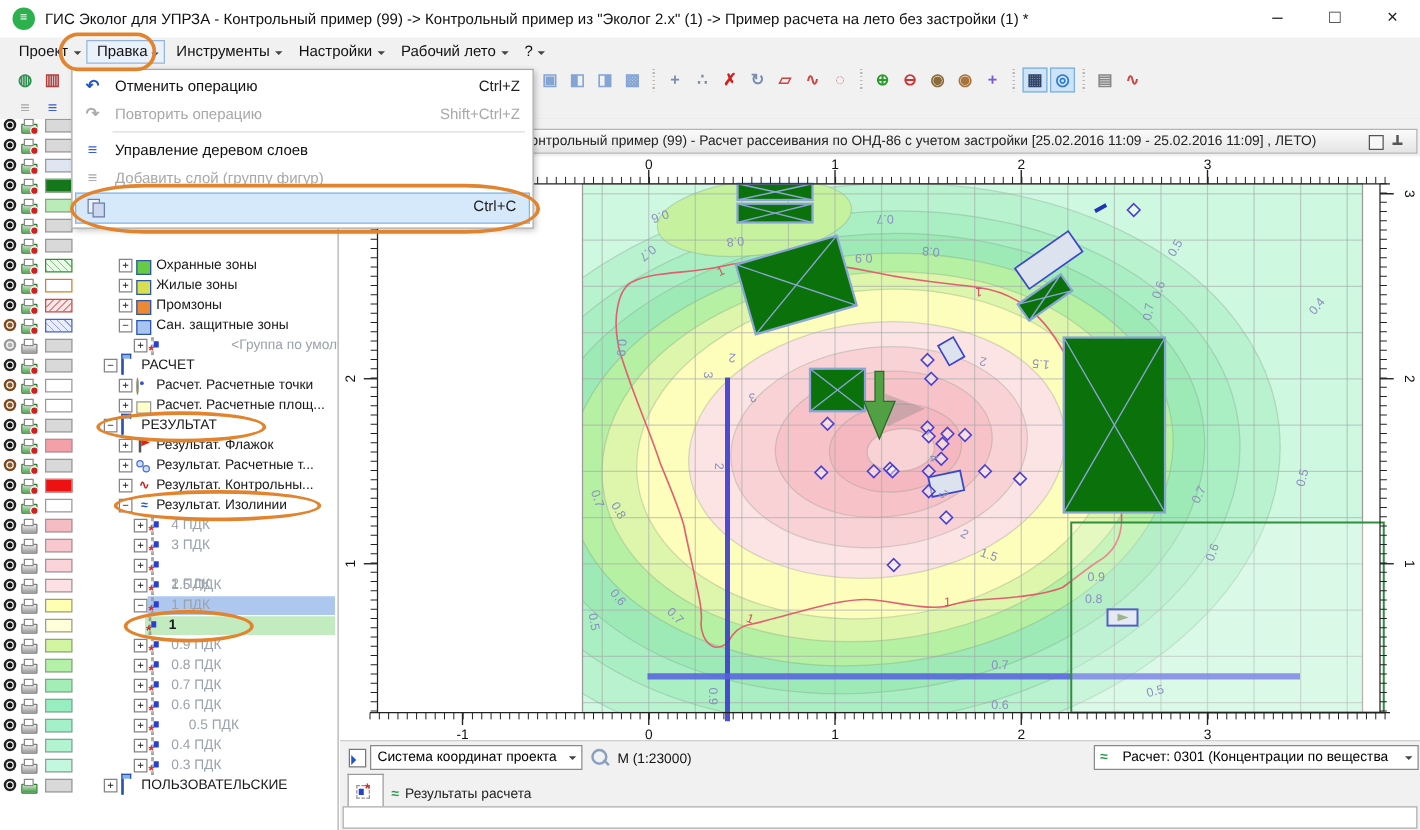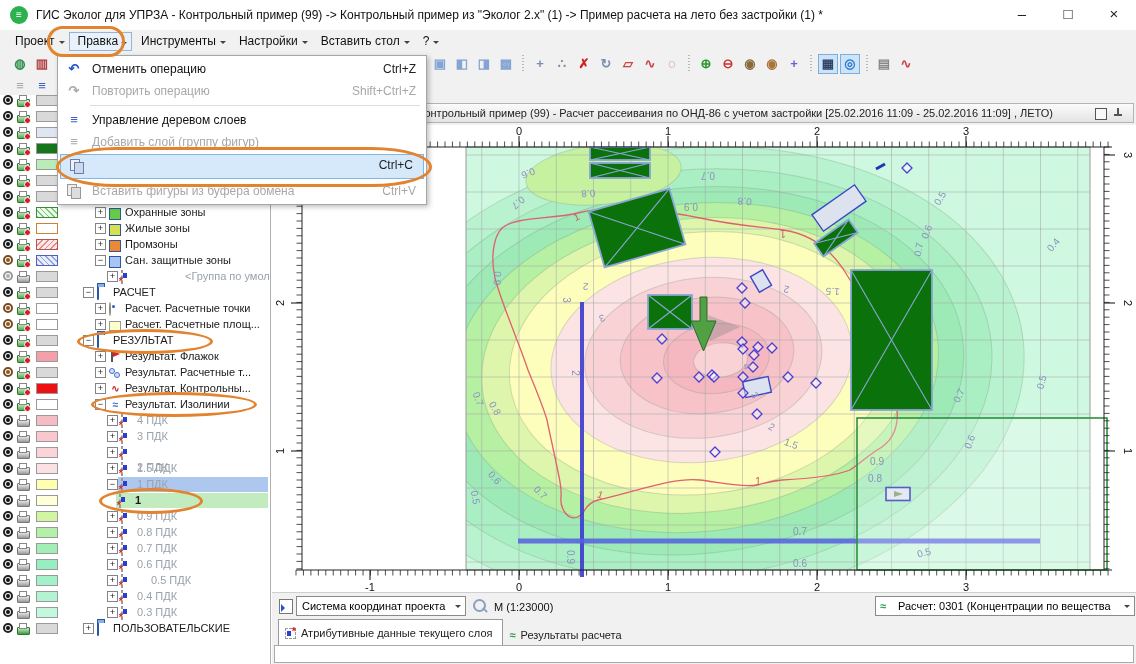--- a/index.html
+++ b/index.html
@@ -124,21 +124,21 @@
     <div id="wtitle">ГИС Эколог для УПРЗА - Контрольный пример (99) -&gt; Контрольный пример из "Эколог  2.x" (1) -&gt; Пример расчета на лето без застройки (1) *</div>
     <div class="wbtn" style="right:92px">–</div>
     <div class="wbtn" style="right:46px">□</div>
     <div class="wbtn" style="right:0">×</div>
   </div>
   <div id="menubar">
       <div class="mitem">Проект</div>
       <div class="mitem active">Правка</div>
       <div class="mitem">Инструменты</div>
       <div class="mitem">Настройки</div>
-      <div class="mitem">Вставить стол</div>
+      <div class="mitem">Рабочий лето</div>
       <div class="mitem">?</div>
     </div>
   <div id="toolbar">
     <div class="tbrow" id="tbl0" style="left:10px;top:2px">
         <span class="tbi" style="color: rgb(47, 143, 79);">◍</span>
         <span class="tbi" style="color: rgb(176, 64, 64);">▥</span>
       </div>
     <div class="tbrow" id="tbl1" style="left:10px;top:24px">
         <span class="tbi" style="color: rgb(168, 168, 168);">≡</span>
         <span class="tbi" style="color: rgb(58, 95, 208);">≡</span>
@@ -935,37 +935,35 @@
       <span class="st-mag"></span>
       <span id="st-scale">М (1:23000)</span>
       <div class="combo" id="combo2">
         <span class="wave">≈</span>
         <span>Расчет: 0301 (Концентрации по вещества</span><i class="chev"></i>
       </div>
     </div>
     <div id="tabsbar">
       <div class="tab active">
         <span class="tico-group"></span>
-        <span>Атрибутивные данные текущего слоя</span>
       </div>
       <div class="tab">
         <span class="wave">≈</span>
         <span>Результаты расчета</span>
       </div>
     </div>
     <div id="bottomcontent"></div>
   </div>
   <div id="editmenu">
       <div class="emi"><span class="emicon" style="color: rgb(34, 85, 204);">↶</span><span>Отменить операцию</span><span class="sc">Ctrl+Z</span></div>
       <div class="emi dis"><span class="emicon" style="color: rgb(170, 170, 170);">↷</span><span>Повторить операцию</span><span class="sc">Shift+Ctrl+Z</span></div>
       <div class="emsep"></div>
       <div class="emi"><span class="emicon" style="color: rgb(58, 95, 208);">≡</span><span>Управление деревом слоев</span></div>
       <div class="emi dis"><span class="emicon" style="color: rgb(170, 170, 170);">≡</span><span>Добавить слой (группу фигур)</span></div>
       <div class="emi sel"><span class="emicon ic-copy"></span><span class="sc">Ctrl+C</span></div>
-      <div class="emi dis"><span class="emicon ic-paste"></span><span>Вставить фигуры из буфера обмена</span><span class="sc">Ctrl+V</span></div>
     </div>
   <div id="annots">
       <div class="ann" style="left: 47px; top: 26px; width: 78px; height: 31px; border-radius: 16px; border-color: rgb(226, 131, 46);"></div>
       <div class="ann" style="left: 56px; top: 147px; width: 376px; height: 40px; border-radius: 60px / 20px; border-color: rgb(226, 131, 46);"></div>
       <div class="ann" style="left: 77px; top: 329px; width: 136px; height: 25px; border-radius: 50%; border-color: rgb(226, 131, 46);"></div>
       <div class="ann" style="left: 91px; top: 392px; width: 166px; height: 25px; border-radius: 50%; border-color: rgb(226, 131, 46);"></div>
       <div class="ann" style="left: 99px; top: 488px; width: 104px; height: 26px; border-radius: 50%; border-color: rgb(226, 131, 46);"></div>
     </div>
 </div>
 

